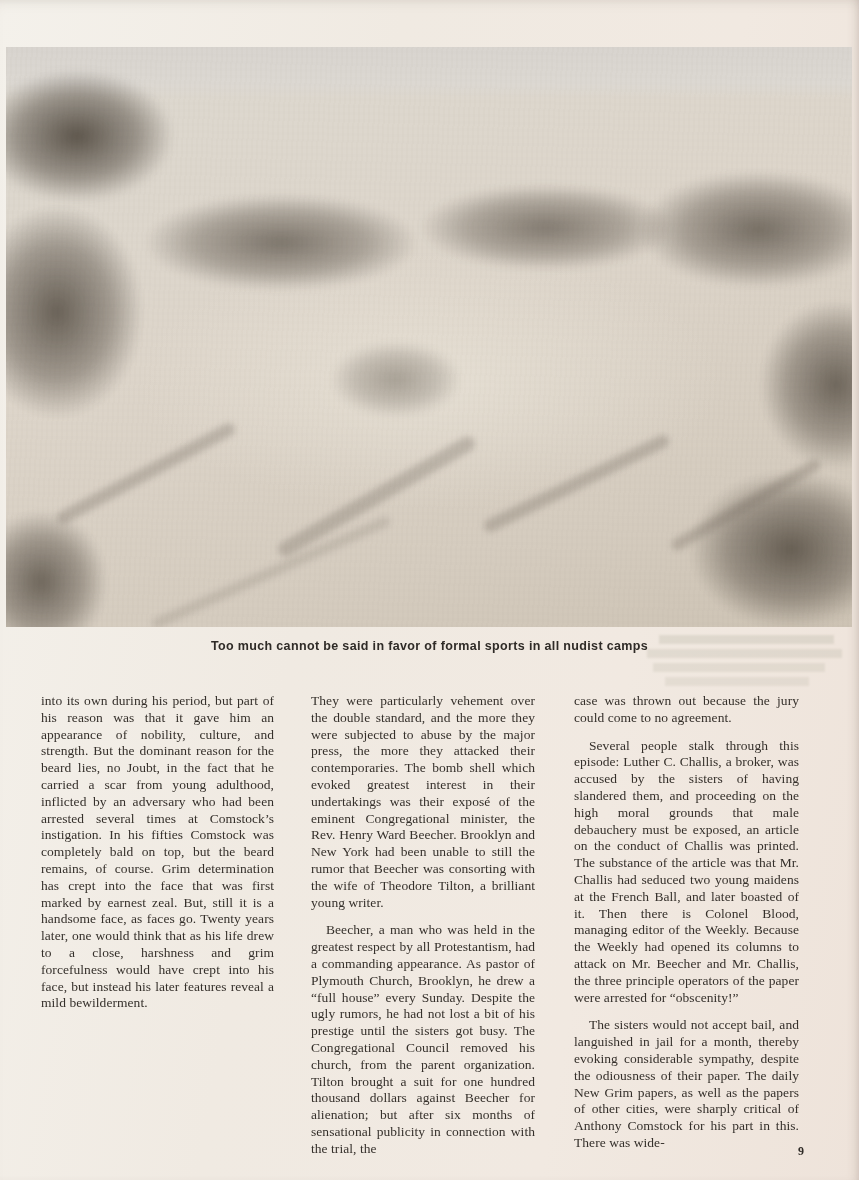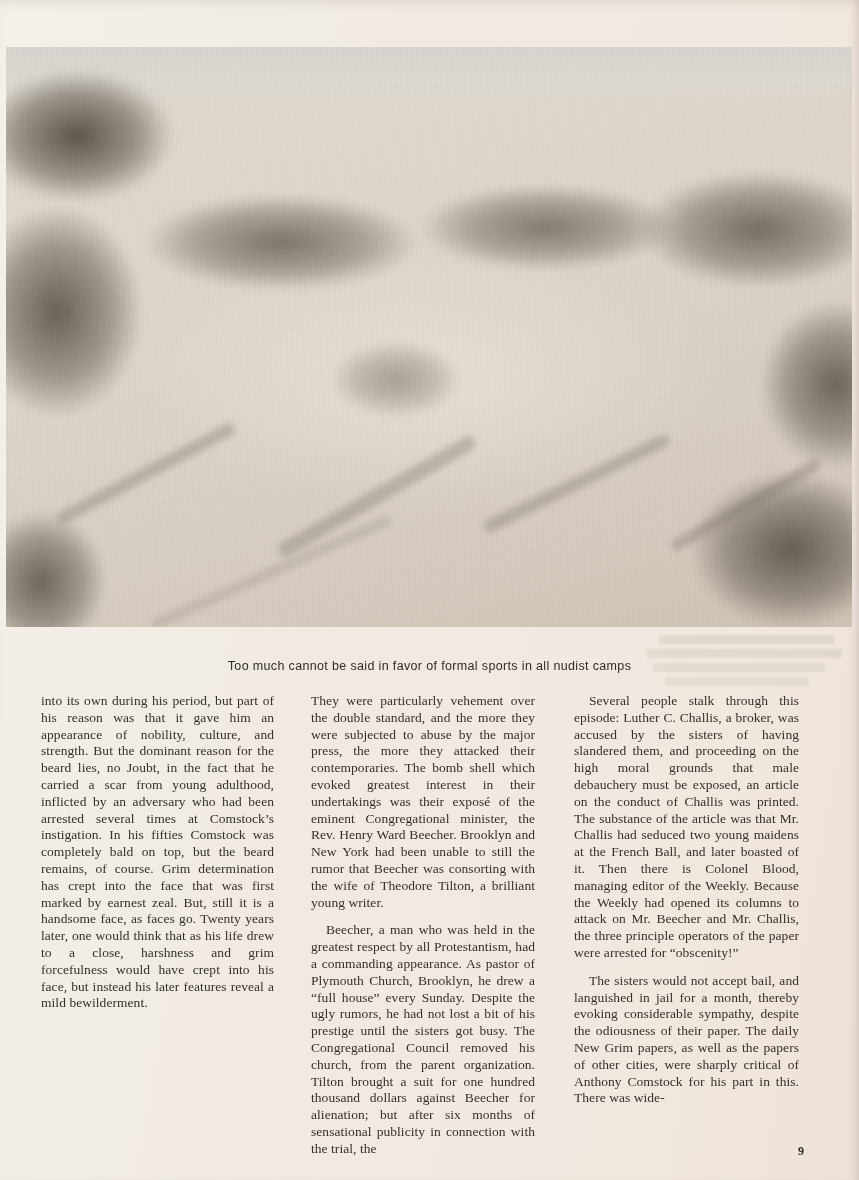--- a/index.html
+++ b/index.html
@@ -54,24 +54,24 @@
   .s5 { left: 135px; top: 520px; width: 260px; height: 11px; transform: rotate(-24deg); opacity: .6; }
   .photo .grain {
     position: absolute; inset: 0; opacity: .35; mix-blend-mode: multiply;
     background:
       repeating-linear-gradient(93deg, rgba(160,150,135,.06) 0 2px, transparent 2px 5px),
       repeating-linear-gradient(1deg, rgba(200,194,182,.05) 0 3px, transparent 3px 7px);
   }
 
   
   .caption {
-    position: absolute; left: 0; top: 659px; width: 859px;
+    position: absolute; left: 0; top: 639px; width: 859px;
     text-align: center;
     font-family: "Liberation Sans", sans-serif;
-    font-size: 12.5px; letter-spacing: .35px; color: #2f2b27;
+    font-size: 12.5px; letter-spacing: .35px; color: #2f2b27; font-weight: bold;
   }
 
   
   .bleed {
     position: absolute; left: 645px; top: 633px; width: 205px; height: 64px;
     opacity: .45; filter: blur(1.2px);
     background:
       linear-gradient(90deg, transparent 0 14px, rgba(140,142,118,.38) 14px 92%, transparent 92%) 0 2px / 100% 9px no-repeat,
       linear-gradient(90deg, transparent 0 2px,  rgba(140,142,118,.34) 2px 96%, transparent 96%) 0 16px / 100% 9px no-repeat,
       linear-gradient(90deg, transparent 0 8px,  rgba(140,142,118,.30) 8px 88%, transparent 88%) 0 30px / 100% 9px no-repeat,
@@ -129,19 +129,20 @@
   <div class="col col-1">
     <p class="continuation">into its own during his period, but part of his reason was that it gave him an appearance of nobility, culture, and strength. But the dominant reason for the beard lies, no Joubt, in the fact that he carried a scar from young adulthood, inflicted by an adversary who had been arrested several times at Comstock’s instigation. In his fifties Comstock was completely bald on top, but the beard remains, of course. Grim determination has crept into the face that was first marked by earnest zeal. But, still it is a handsome face, as faces go. Twenty years later, one would think that as his life drew to a close, harshness and grim forcefulness would have crept into his face, but instead his later features reveal a mild bewilderment.</p>
   </div>
 
   <div class="col col-2">
     <p class="continuation">They were particularly vehement over the double standard, and the more they were subjected to abuse by the major press, the more they attacked their contemporaries. The bomb shell which evoked greatest interest in their undertakings was their exposé of the eminent Congregational minister, the Rev. Henry Ward Beecher. Brooklyn and New York had been unable to still the rumor that Beecher was consorting with the wife of Theodore Tilton, a brilliant young writer.</p>
     <p>Beecher, a man who was held in the greatest respect by all Protestantism, had a commanding appearance. As pastor of Plymouth Church, Brooklyn, he drew a “full house” every Sunday. Despite the ugly rumors, he had not lost a bit of his prestige until the sisters got busy. The Congregational Council removed his church, from the parent organization. Tilton brought a suit for one hundred thousand dollars against Beecher for alienation; but after six months of sensational publicity in connection with the trial, the</p>
   </div>
 
   <div class="col col-3">
+    <p class="continuation">case was thrown out because the jury could come to no agreement.</p>
     <p>Several people stalk through this episode: Luther C. Challis, a broker, was accused by the sisters of having slandered them, and proceeding on the high moral grounds that male debauchery must be exposed, an article on the conduct of Challis was printed. The substance of the article was that Mr. Challis had seduced two young maidens at the French Ball, and later boasted of it. Then there is Colonel Blood, managing editor of the Weekly. Because the Weekly had opened its columns to attack on Mr. Beecher and Mr. Challis, the three principle operators of the paper were arrested for “obscenity!”</p>
     <p>The sisters would not accept bail, and languished in jail for a month, thereby evoking considerable sympathy, despite the odiousness of their paper. The daily New Grim papers, as well as the papers of other cities, were sharply critical of Anthony Comstock for his part in this. There was wide-</p>
   </div>
 
   <div class="pageno">9</div>
 
 </div>
 
 </body></html>

